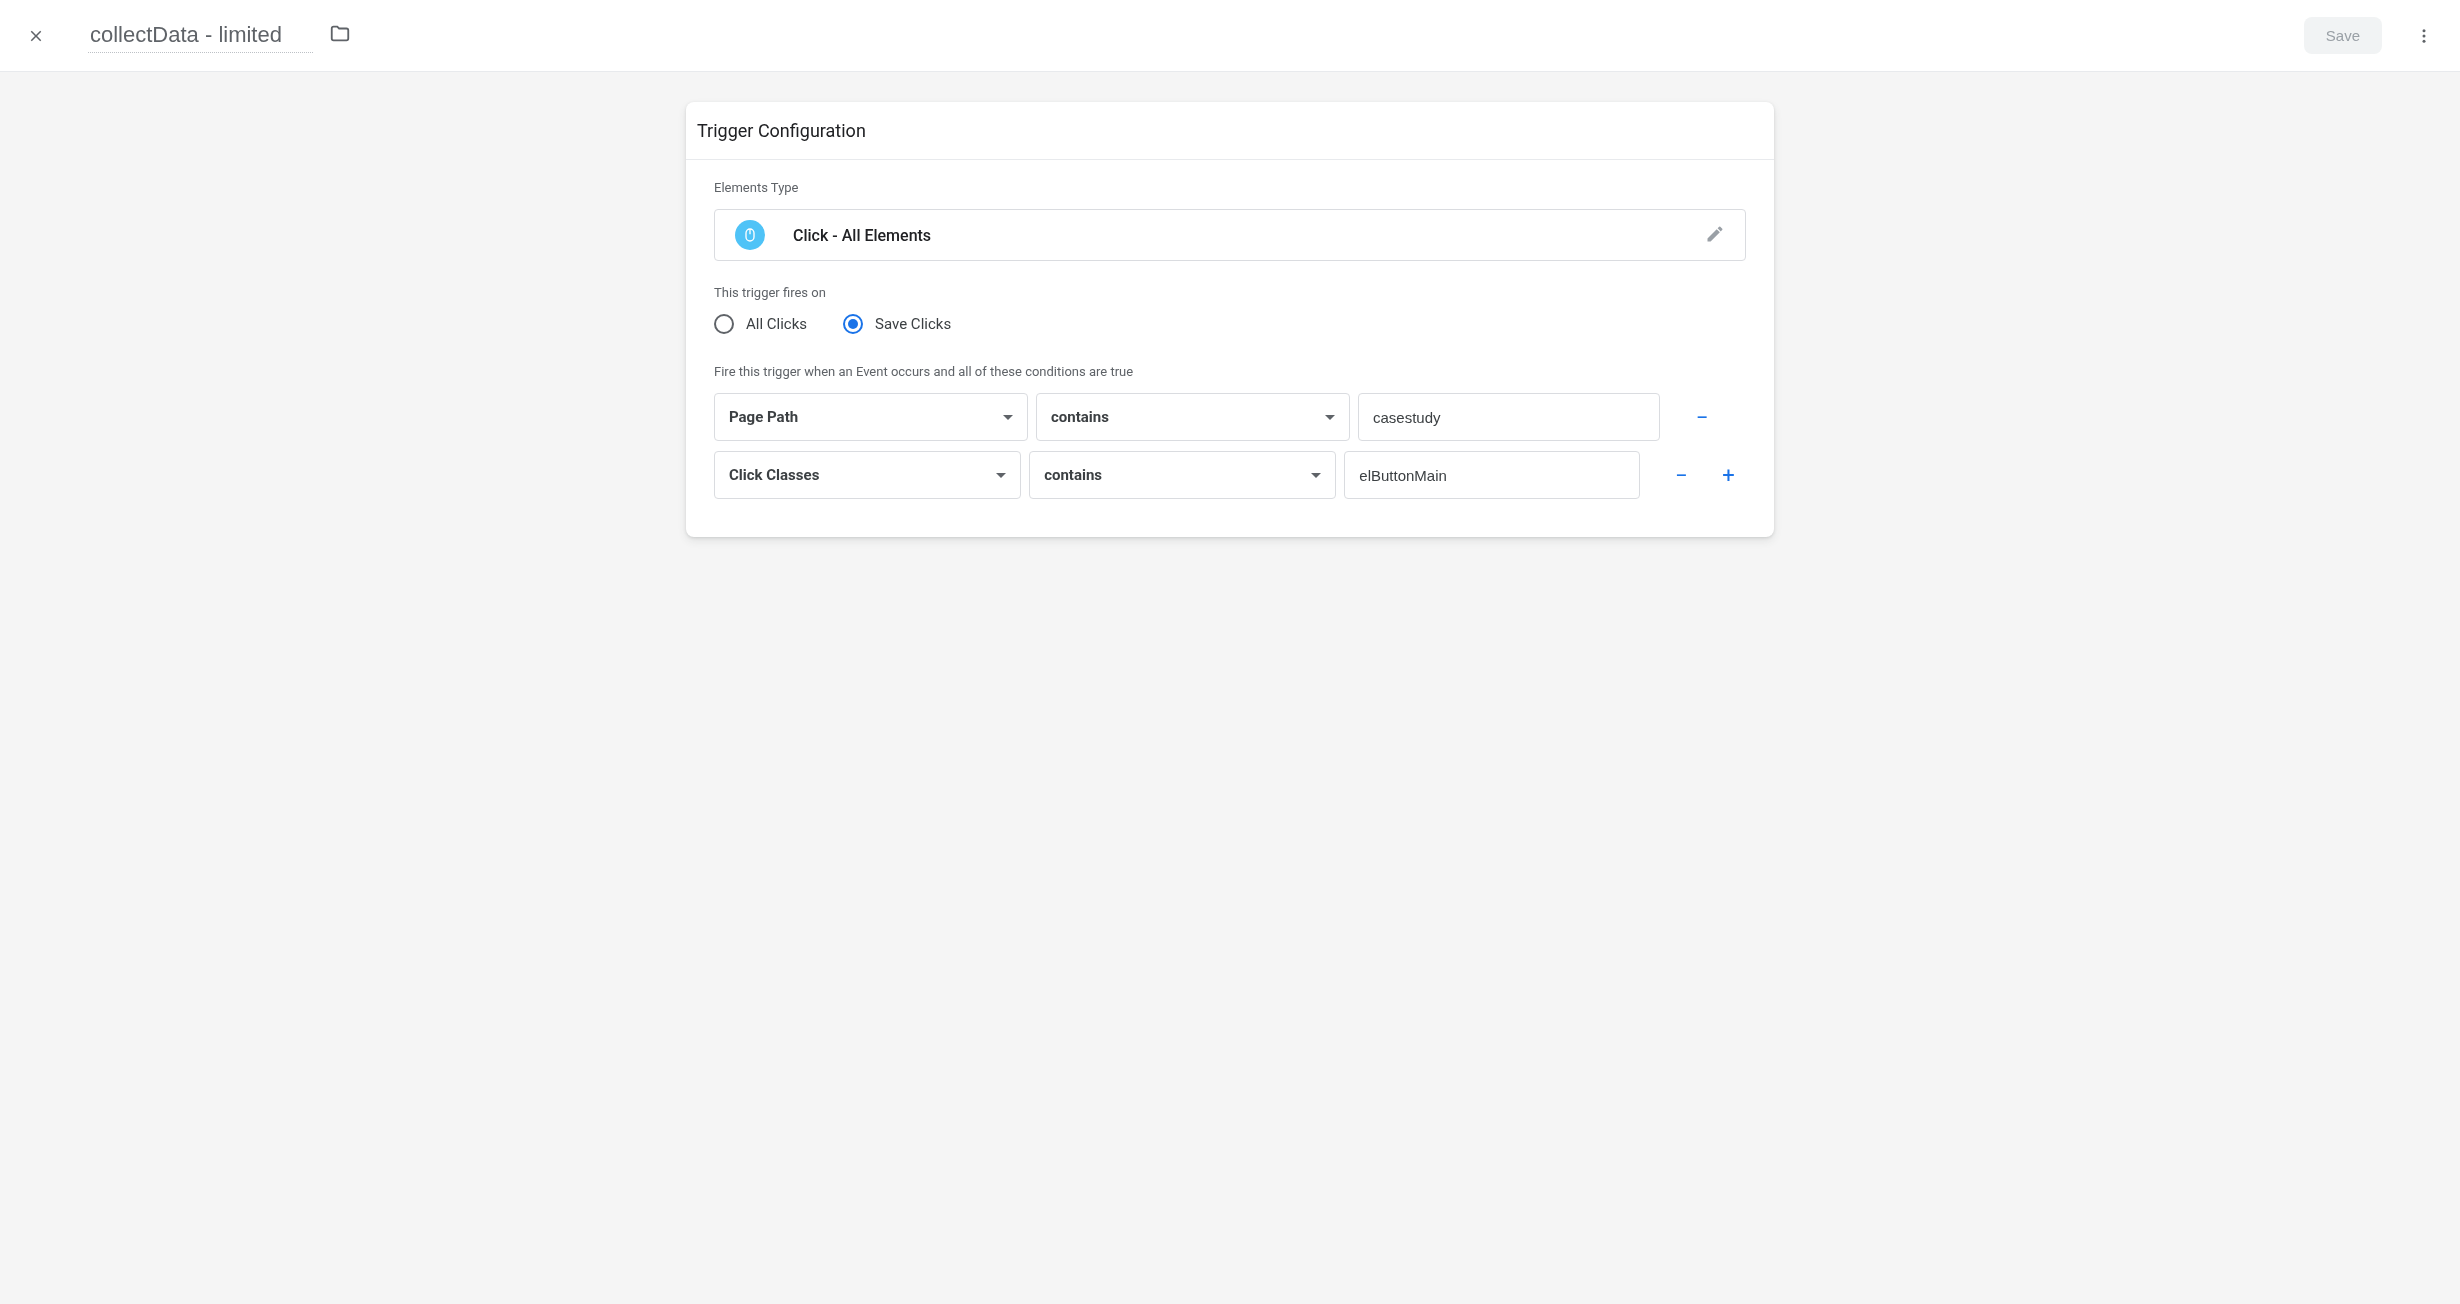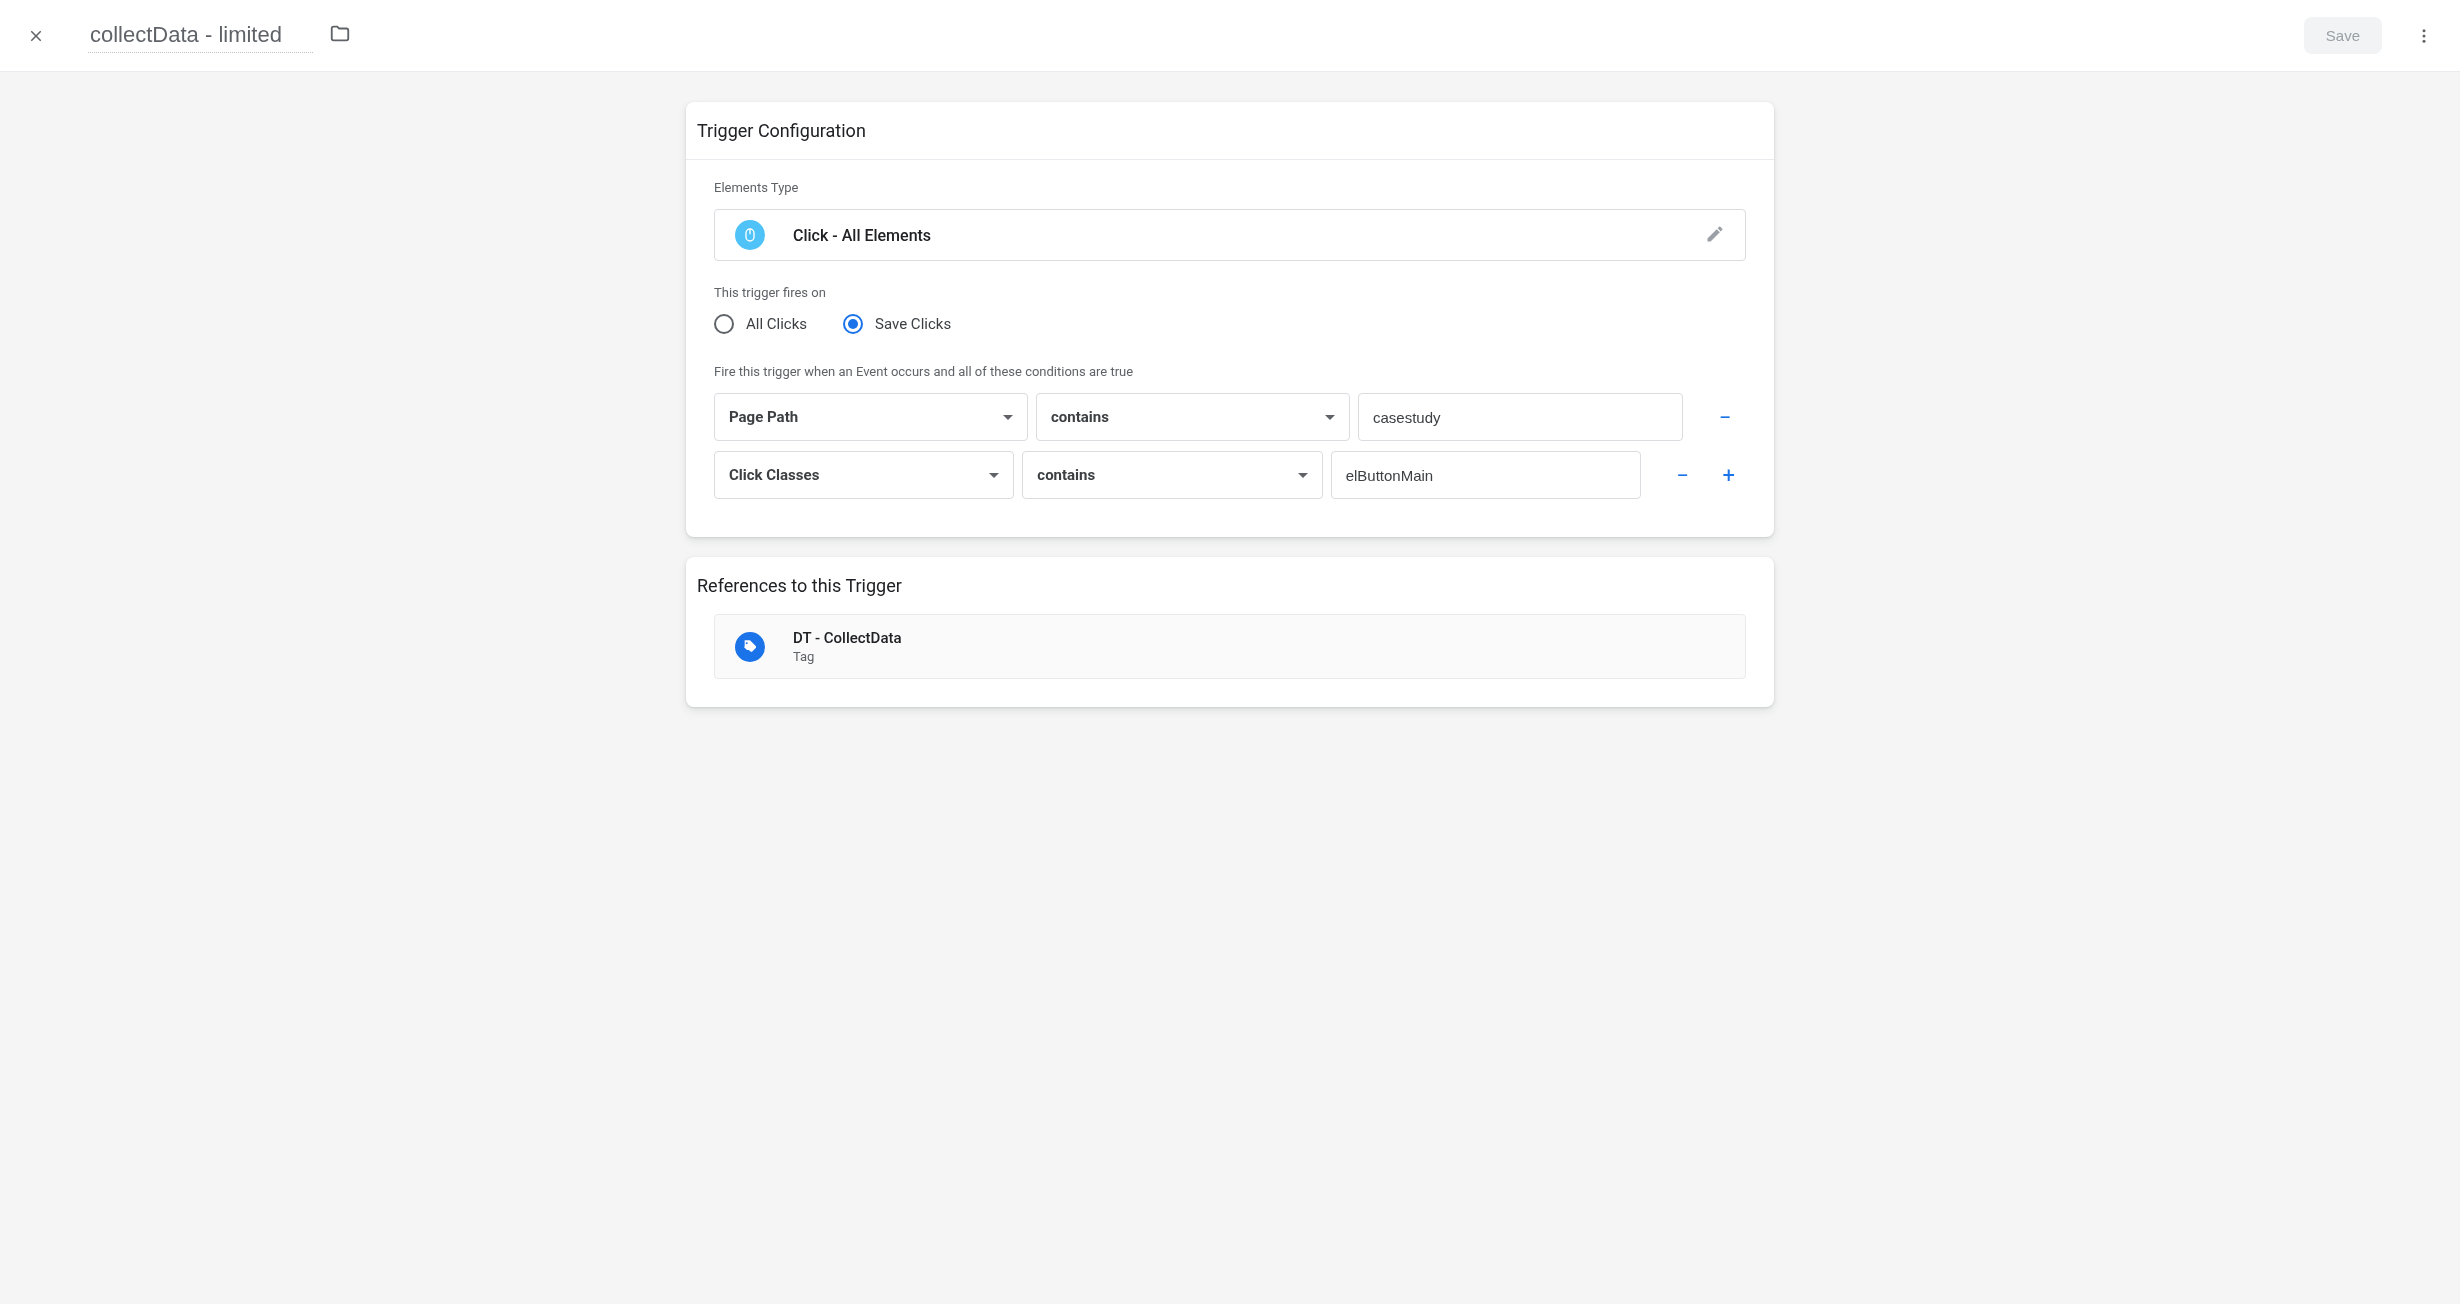--- a/index.html
+++ b/index.html
@@ -136,21 +136,21 @@
     background: #fff;
     display: flex; align-items: center;
   }
   .select-box {
     width: 314px;
     justify-content: space-between;
     cursor: pointer;
     font-weight: bold;
   }
   .text-input {
-    width: 325px;
+    width: 302px;
     border: 1px solid #dadce0;
     outline: none;
   }
   .caret { width: 0; height: 0; border-left: 5px solid transparent; border-right: 5px solid transparent; border-top: 5px solid #5f6368; }
   .icon-btn {
     width: 36px; height: 36px;
     display: flex; align-items: center; justify-content: center;
     color: #1a73e8; font-size: 22px; font-weight: 400; cursor: pointer;
     margin-left: 16px;
   }
@@ -255,31 +255,14 @@
           <span class="caret"></span>
         </div>
         <input class="text-input" value="elButtonMain" style="">
         <div class="icon-btn">−</div>
         <div class="icon-btn" style="margin-left:4px;">+</div>
       </div>
 
     </div>
   </div>
 
-  <div class="card">
-    <div class="card-header" style="border-bottom:none;">References to this Trigger</div>
-    <div class="card-body" style="padding-top:0;">
-      <div class="ref-box">
-        <div class="circle-icon tag-icon-bg">
-          <svg width="16" height="16" viewBox="0 0 24 24">
-              <path fill="#fff" d="M21 12l-9 9-9-9V3h9l9 9z" transform="rotate(-45 12 12) scale(0.7) translate(5 5)"></path>
-              <path fill="#fff" d="M20.59 10.59 12 2H4v8l8.59 8.59a2 2 0 0 0 2.82 0l5.18-5.18a2 2 0 0 0 0-2.82zM7 8a1.5 1.5 0 1 1 0-3 1.5 1.5 0 0 1 0 3z"></path>
-            </svg>
-        </div>
-        <div class="ref-text">
-          <div class="ref-title">DT - CollectData</div>
-          <div class="ref-sub">Tag</div>
-        </div>
-      </div>
-    </div>
-  </div>
 
 </div>
 
 </body></html>

